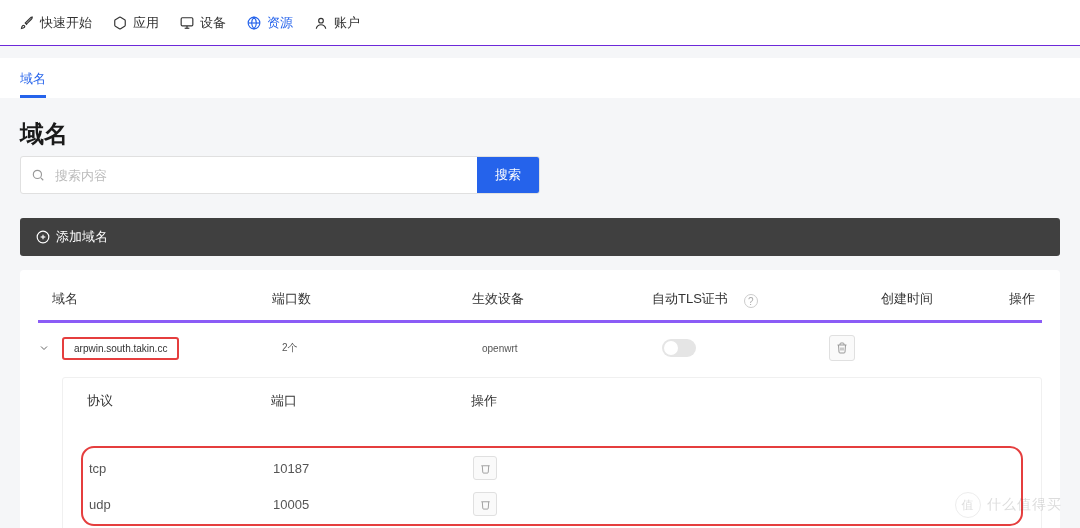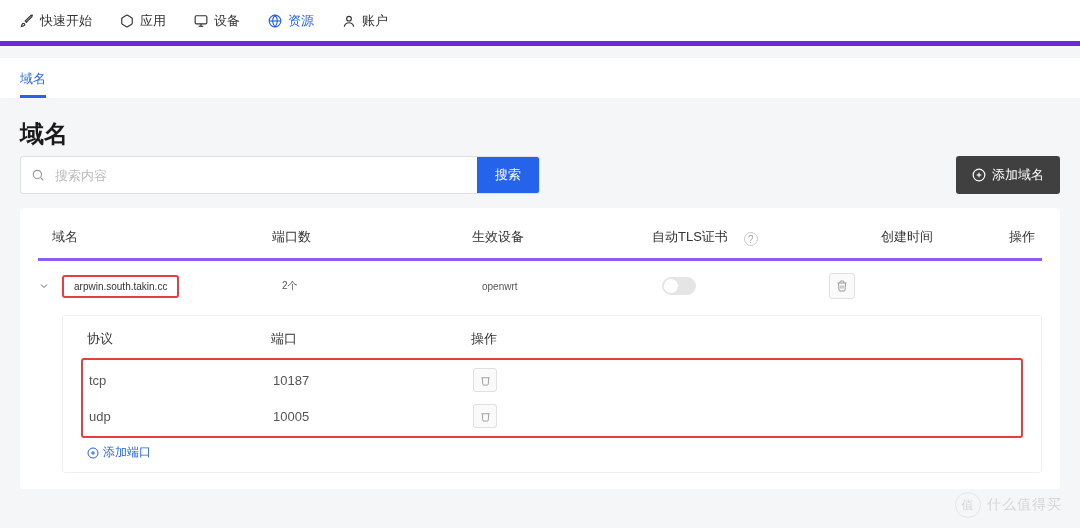--- a/index.html
+++ b/index.html
@@ -1,32 +1,32 @@
 <!DOCTYPE html>
 <html><head>
   <meta charset="utf-8">
   <style>
     * { margin: 0; padding: 0; box-sizing: border-box; }
     body { font-family: -apple-system, BlinkMacSystemFont, "Segoe UI", "PingFang SC", "Microsoft YaHei", sans-serif; background: #f5f6f8; width: 1080px; height: 528px; overflow: hidden; color: #333; font-size: 13px; }
     
-    .topnav { background: #fff; height: 46px; display: flex; align-items: center; padding: 0 20px; gap: 28px; border-bottom: 5px solid #6d28d9; }
+    .topnav { background: #fff; height: 46px; display: flex; align-items: center; padding: 0 20px; gap: 21px; border-bottom: 1px solid #6d28d9; }
     .topnav-item { display: flex; align-items: center; gap: 6px; cursor: pointer; color: #333; }
     .topnav-item.active { color: #2563eb; }
     .topnav-item .icon { width: 14px; height: 14px; display: flex; align-items: center; justify-content: center; }
     
     .tabs { background: #fff; margin-top: 12px; padding: 0 20px; display: flex; gap: 24px; }
     .tab { padding: 12px 0 10px; cursor: pointer; color: #666; position: relative; }
     .tab.active { color: #2563eb; }
     .tab.active::after { content: ""; position: absolute; left: 0; right: 0; bottom: 0; height: 3px; background: #2563eb; }
     
     .content { padding: 20px; }
     .page-title { font-size: 24px; font-weight: 600; color: #1a1a1a; margin-bottom: 6px; }
     .page-desc { font-size: 12px; color: #666; line-height: 1.6; margin-bottom: 18px; }
     
-    .toolbar { display: flex; gap: 12px; margin-bottom: 14px; }
+    .toolbar { display: flex; gap: 12px; margin-bottom: 14px; flex-direction: column; }
     .search-wrap { display: flex; flex: 0 0 auto; width: 520px; background: #fff; border: 1px solid #e0e0e0; border-radius: 3px; overflow: hidden; height: 38px; }
     .search-icon { width: 34px; display: flex; align-items: center; justify-content: center; color: #999; }
     .search-input { flex: 1; border: none; outline: none; font-size: 13px; color: #333; }
     .search-input::placeholder { color: #bbb; }
     .search-btn { background: #2563eb; color: #fff; border: none; padding: 0 18px; font-size: 13px; cursor: pointer; }
     .spacer { flex: 1; }
     .add-btn { background: #404040; color: #fff; border: none; border-radius: 3px; padding: 0 16px; height: 38px; display: flex; align-items: center; gap: 6px; cursor: pointer; font-size: 13px; }
     
     .table-container { background: #fff; border-radius: 4px; padding: 14px 18px 8px; }
     .table-header { display: flex; align-items: center; padding: 6px 0 12px; color: #333; font-weight: 500; font-size: 13px; }
@@ -40,21 +40,21 @@
     
     .table-row { display: flex; align-items: center; padding: 12px 0; border-top: 3px solid #8b5cf6; font-size: 10px; color: #555; }
     .expand-icon { cursor: pointer; color: #666; transform: rotate(0deg); }
     .domain-boxed { border: 2px solid #e53e3e; border-radius: 3px; padding: 4px 10px; display: inline-block; color: #333; }
     .toggle { width: 34px; height: 18px; background: #e5e5e5; border-radius: 10px; position: relative; cursor: pointer; }
     .toggle::after { content: ""; position: absolute; left: 2px; top: 2px; width: 14px; height: 14px; background: #fff; border-radius: 50%; }
     .delete-icon { color: #999; cursor: pointer; width: 26px; height: 26px; border: 1px solid #e0e0e0; border-radius: 3px; display: inline-flex; align-items: center; justify-content: center; background: #fafafa; }
     
     .subtable { background: #fff; border: 1px solid #f0f0f0; border-radius: 3px; margin: 4px 0 8px 24px; padding: 14px 18px 10px; }
     .sub-header { display: flex; padding-bottom: 10px; font-size: 13px; color: #333; font-weight: 500; }
-    .red-box { border: 2px solid #e53e3e; border-radius: 3px; padding: 2px 0 2px 0; }
+    .red-box { border: 2px solid #e53e3e; border-radius: 13px; padding: 2px 0 2px 0; margin-top: 26px; }
     .sub-col-proto { flex: 0 0 190px; padding-left: 6px; }
     .sub-col-port { flex: 0 0 200px; }
     .sub-row { display: flex; align-items: center; padding: 6px 0; font-size: 13px; color: #555; }
     .sub-col-actions { flex: 0 0 40px; }
     .sub-delete { color: #999; cursor: pointer; width: 24px; height: 24px; border: 1px solid #e0e0e0; border-radius: 3px; display: inline-flex; align-items: center; justify-content: center; background: #fafafa; }
     .add-port { color: #2563eb; cursor: pointer; font-size: 12px; display: inline-flex; align-items: center; gap: 4px; margin-top: 6px; margin-left: 6px; }
     
     .watermark { position: absolute; right: 18px; bottom: 10px; opacity: 0.18; font-size: 14px; color: #444; letter-spacing: 1px; display: flex; align-items: center; gap: 6px; pointer-events: none; }
     .watermark-badge { width: 26px; height: 26px; border: 1px solid #999; border-radius: 50%; display: flex; align-items: center; justify-content: center; font-size: 12px; }
     .help-icon { width: 14px; height: 14px; border: 1px solid #ccc; border-radius: 50%; display: inline-flex; align-items: center; justify-content: center; color: #aaa; font-size: 10px; }

